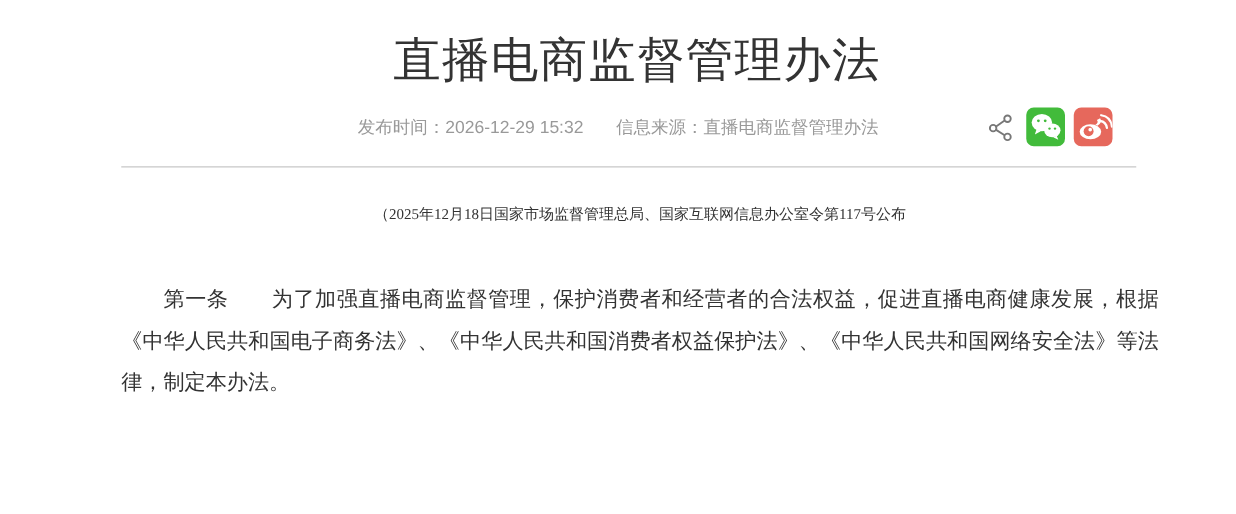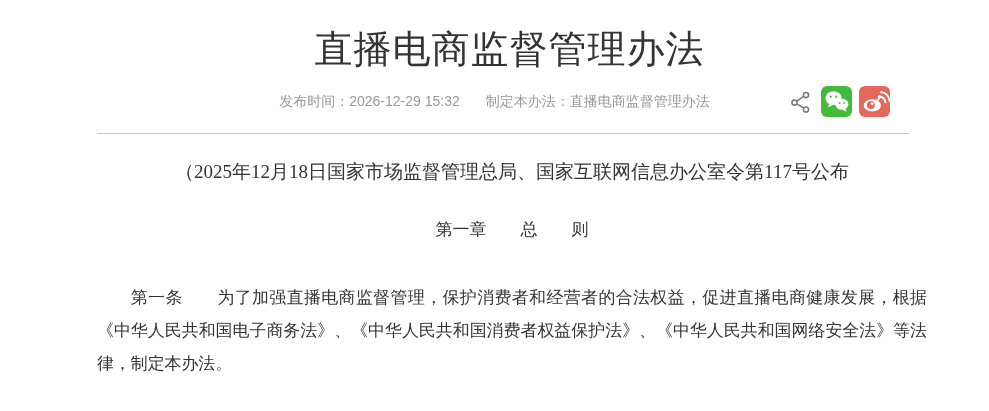--- a/index.html
+++ b/index.html
@@ -36,38 +36,38 @@
   .wechat-btn{background:var(--c-wechat);}
   .weibo-btn{background:var(--c-weibo);}
   .divider{
     border:none;border-top:1px solid var(--c-divider);
     margin:9px 0 0 97px;width:812px;height:0;
   }
   .content{
     width:830px;margin-left:97px;color:var(--c-body);
     font-family:"Liberation Serif",serif;
   }
-  .prom-line{margin:0;line-height:35px;font-size:19px;text-align:center;}
+  .prom-line{margin:0;line-height:35px;font-size:12px;text-align:center;}
   .prom-line.first{margin-top:20px;}
   .chapter{margin:23px 0 0 0;line-height:35px;font-size:17px;text-align:center;}
   .para{
     margin:34px 0 0 0;line-height:33px;font-size:16.9px;
     text-align:justify;text-indent:2em;
   }
 </style>
 </head>
 <body>
 
 <div class="page">
 
   <h1 class="title">直播电商监督管理办法</h1>
 
   <div class="meta-row">
     <div class="meta-text">
-      <span>发布时间：</span><span>2026-12-29 15:32</span><span class="meta-gap"></span><span>制定本办法：</span><span>直播电商监督管理办法</span>
+      <span>发布时间：</span><span>2026-12-29 15:32</span><span class="meta-gap"></span><span>信息来源：</span><span>直播电商监督管理办法</span>
     </div>
 
     <div class="share-bar">
       <span class="share-btn">
         <svg width="24" height="24" viewBox="0 0 24 24" fill="none" stroke="#777777" stroke-width="1.5">
           <circle cx="17" cy="5" r="2.6"></circle>
           <circle cx="5.5" cy="12.5" r="2.6"></circle>
           <circle cx="17" cy="19.5" r="2.6"></circle>
           <line x1="7.9" y1="11.2" x2="14.7" y2="6.4"></line>
           <line x1="7.9" y1="13.9" x2="14.7" y2="18.2"></line>
@@ -95,17 +95,16 @@
           <path d="M25.5 7.2 q8.8 1.2 10 10.5" stroke="#ffffff" stroke-width="2.1" fill="none" stroke-linecap="round"></path>
         </svg>
       </span>
     </div>
   </div>
 
   <hr class="divider">
 
   <div class="content">
     <p class="prom-line first">（2025年12月18日国家市场监督管理总局、国家互联网信息办公室令第117号公布</p>
-    <p class="chapter">第一章　　总　　则</p>
     <p class="para">第一条　　为了加强直播电商监督管理，保护消费者和经营者的合法权益，促进直播电商健康发展，根据《中华人民共和国电子商务法》、《中华人民共和国消费者权益保护法》、《中华人民共和国网络安全法》等法律，制定本办法。</p>
   </div>
 
 </div>
 
 </body></html>

